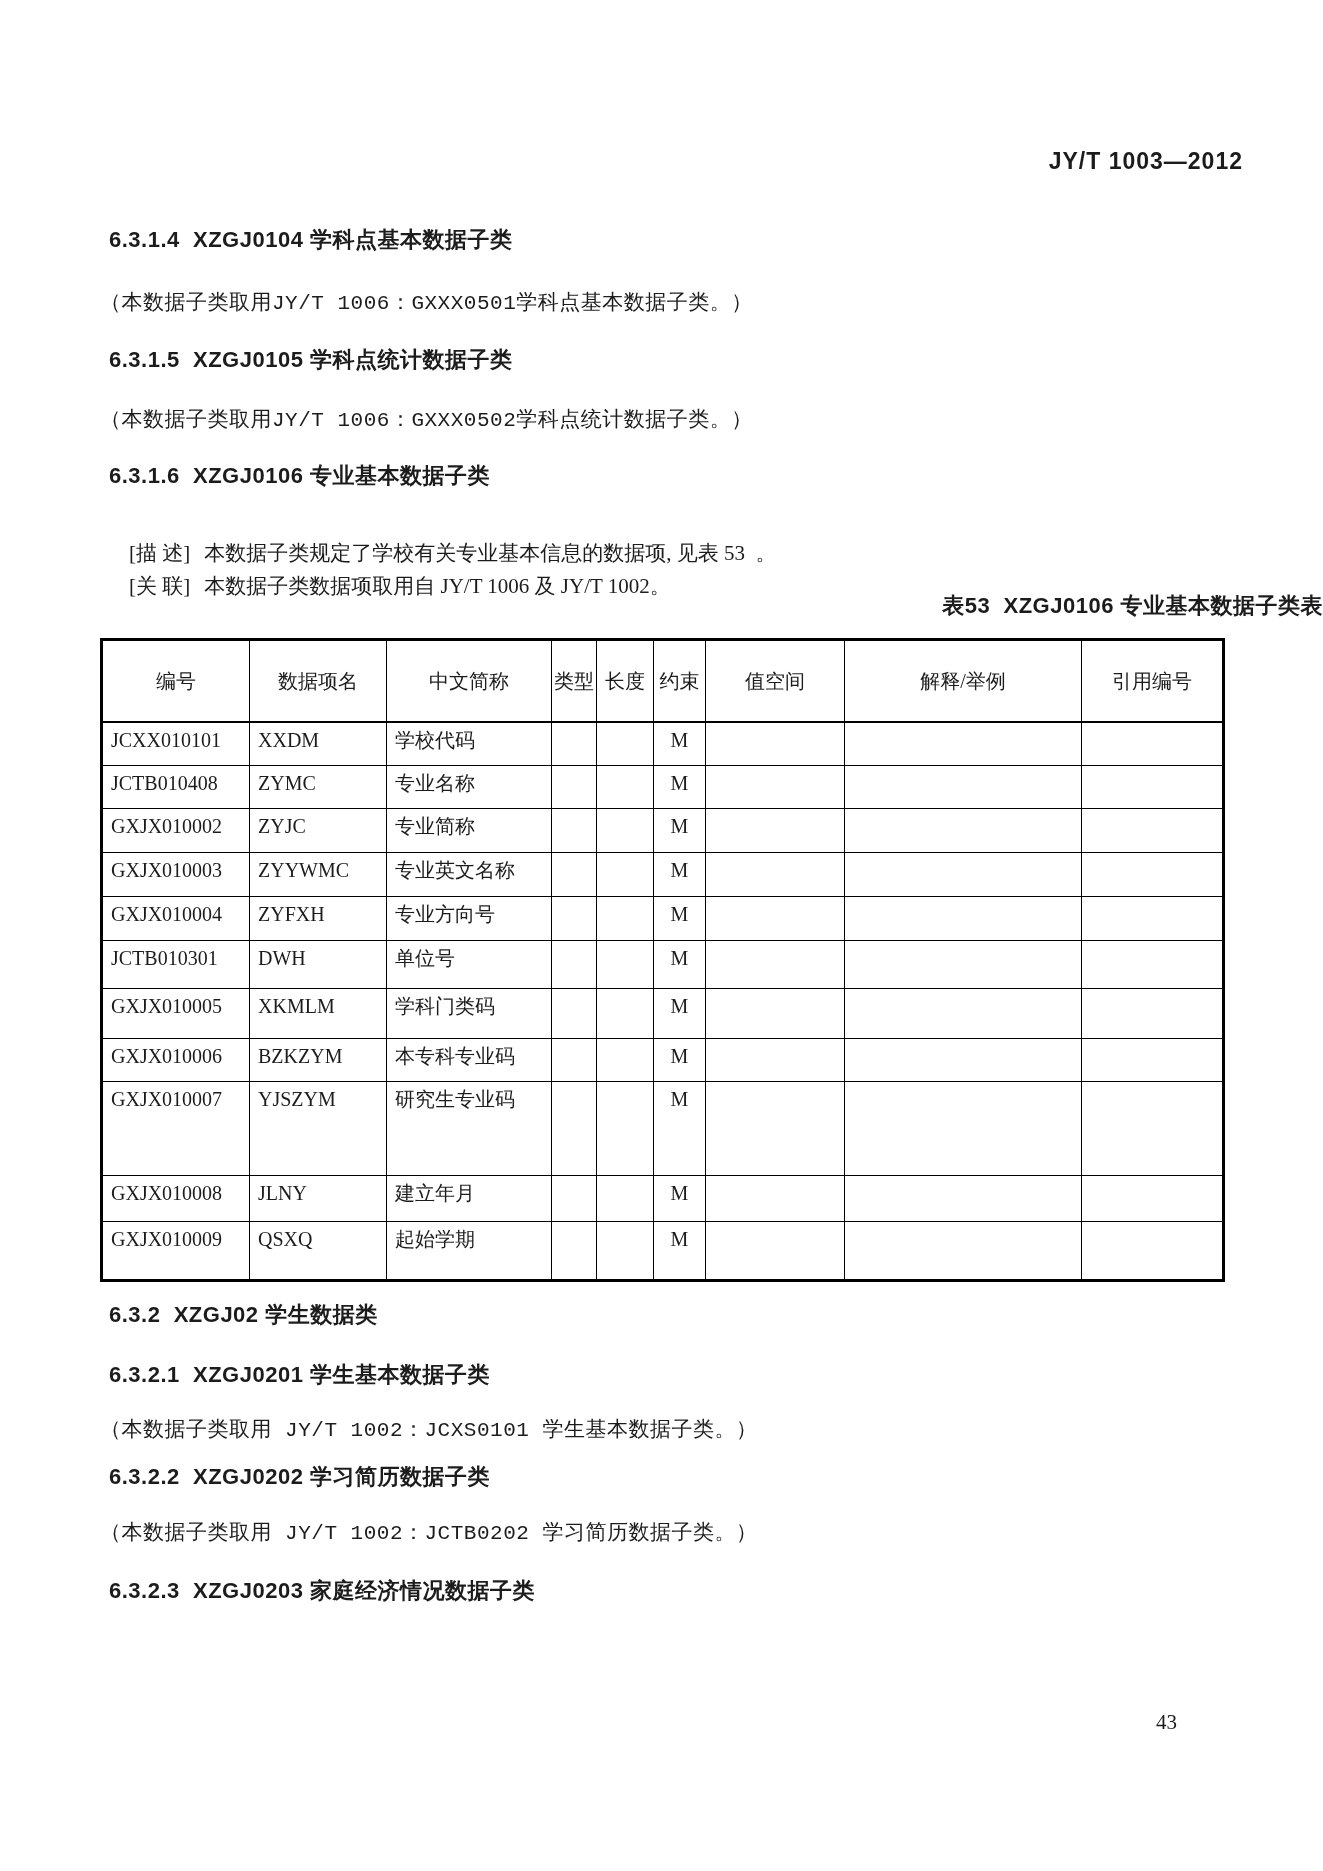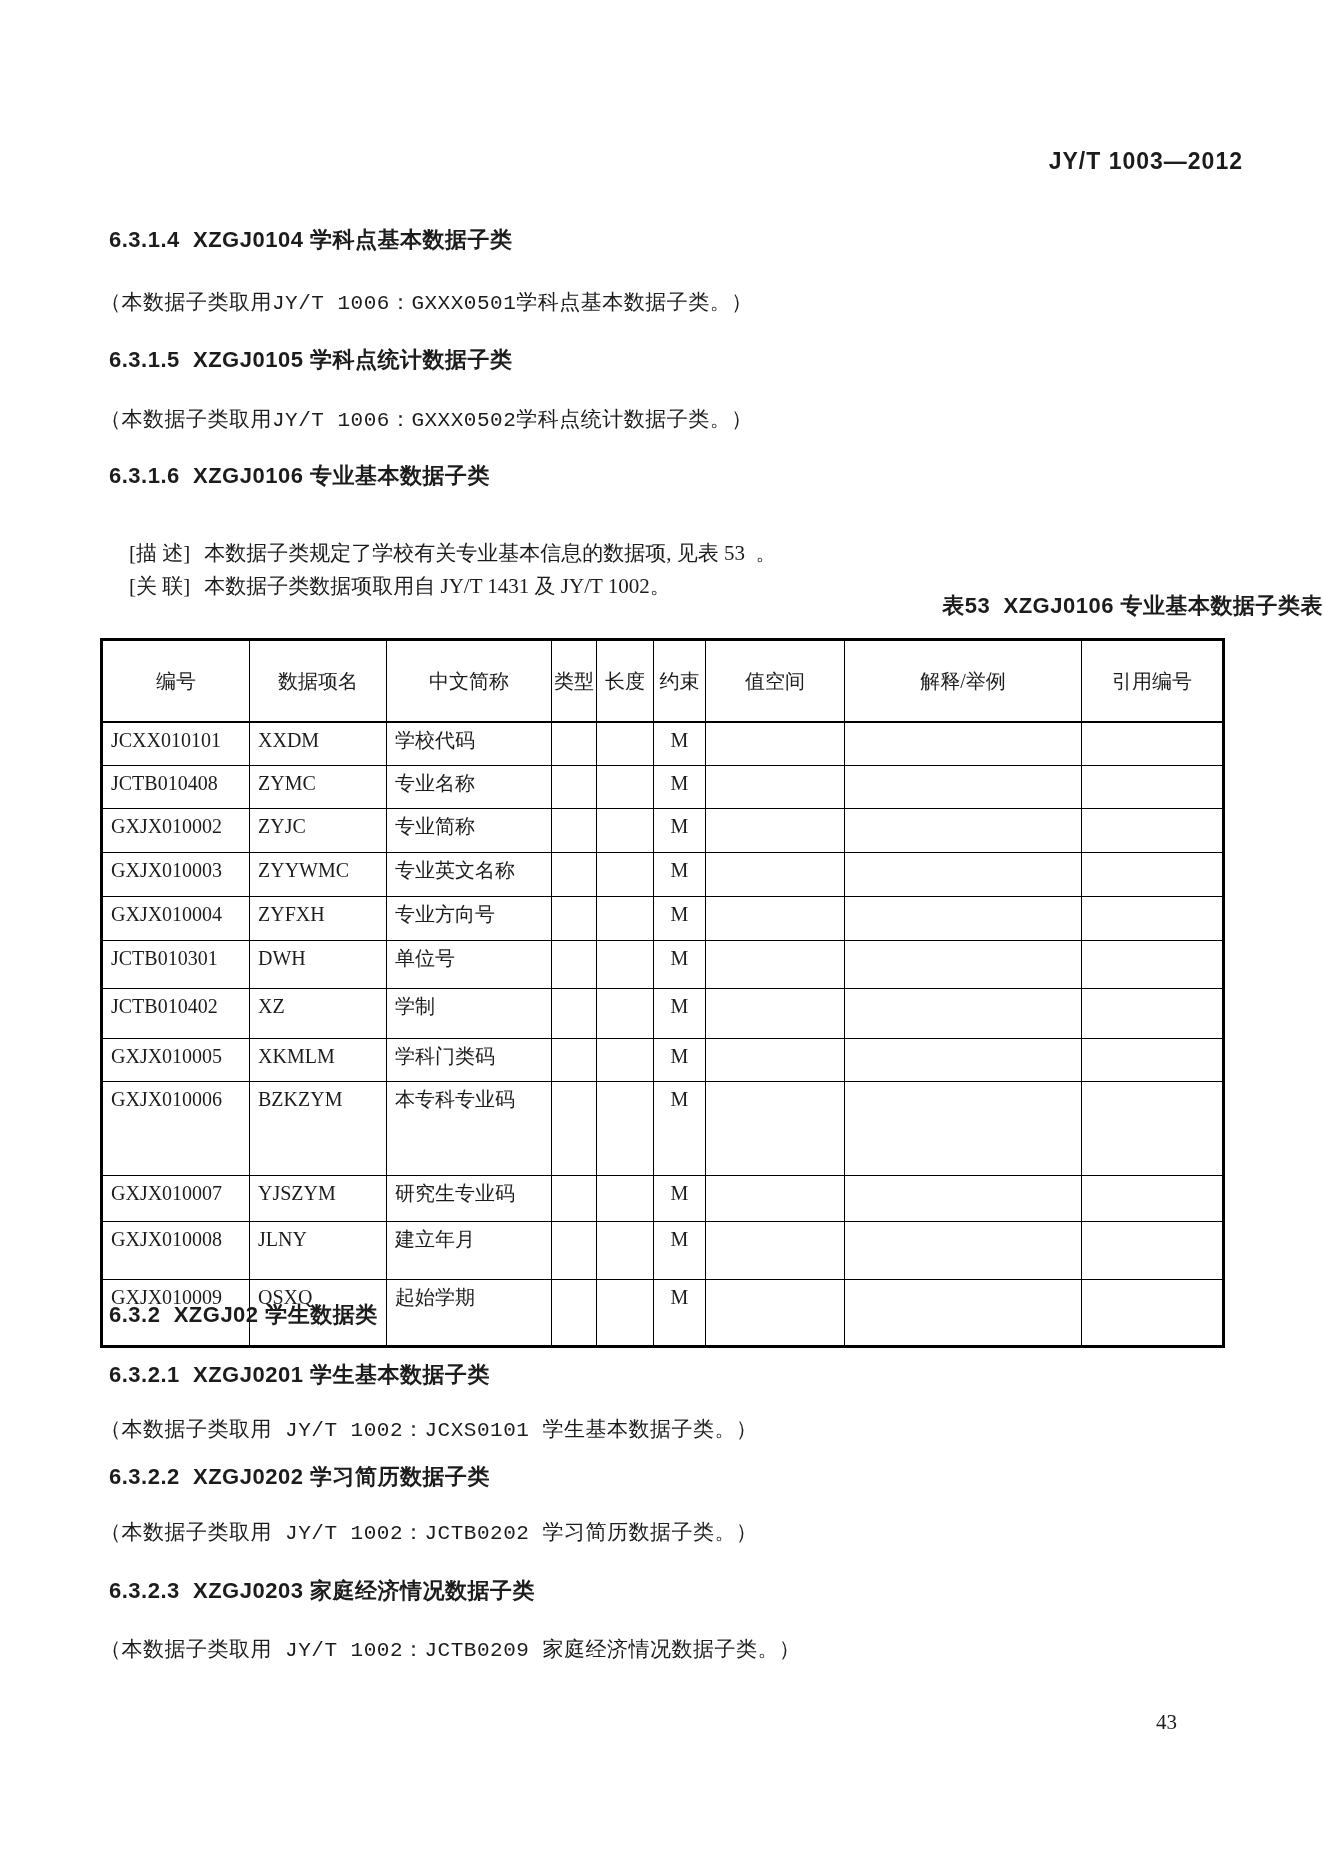--- a/index.html
+++ b/index.html
@@ -85,21 +85,21 @@
 
   <div class="abs heading" style="top:345px">6.3.1.5  XZGJ0105 学科点统计数据子类</div>
   <div class="abs para" style="top:405px">（本数据子类取用JY/T 1006：GXXX0502学科点统计数据子类。）</div>
 
   <div class="abs heading" style="top:461px">6.3.1.6  XZGJ0106 专业基本数据子类</div>
 
   <div class="abs kvline" style="top:514px">
     <span class="kvlabel">[描 述]</span><span>本数据子类规定了学校有关专业基本信息的数据项, 见表 53  。</span>
   </div>
   <div class="abs kvline" style="top:547px">
-    <span class="kvlabel">[关 联]</span><span>本数据子类数据项取用自 JY/T 1431 及 JY/T 1002。</span>
+    <span class="kvlabel">[关 联]</span><span>本数据子类数据项取用自 JY/T 1006 及 JY/T 1002。</span>
   </div>
 
   <div class="abs caption" style="top:591px">表53  XZGJ0106 专业基本数据子类表</div>
 
   <table class="t53">
     <colgroup>
         <col style="width: 148px;">
         <col style="width: 137px;">
         <col style="width: 165px;">
         <col style="width: 45px;">
@@ -183,31 +183,20 @@
           <td>DWH</td>
           <td>单位号</td>
           <td></td>
           <td></td>
           <td class="c-center">M</td>
           <td></td>
           <td></td>
           <td></td>
         </tr>
         <tr>
-          <td>JCTB010402</td>
-          <td>XZ</td>
-          <td>学制</td>
-          <td></td>
-          <td></td>
-          <td class="c-center">M</td>
-          <td></td>
-          <td></td>
-          <td></td>
-        </tr>
-        <tr>
           <td>GXJX010005</td>
           <td>XKMLM</td>
           <td>学科门类码</td>
           <td></td>
           <td></td>
           <td class="c-center">M</td>
           <td></td>
           <td></td>
           <td></td>
         </tr>
@@ -260,17 +249,16 @@
 
   <div class="abs heading" style="top:1300px">6.3.2  XZGJ02 学生数据类</div>
 
   <div class="abs heading" style="top:1360px">6.3.2.1  XZGJ0201 学生基本数据子类</div>
   <div class="abs para" style="top:1415px">（本数据子类取用 JY/T 1002：JCXS0101 学生基本数据子类。）</div>
 
   <div class="abs heading" style="top:1462px">6.3.2.2  XZGJ0202 学习简历数据子类</div>
   <div class="abs para" style="top:1518px">（本数据子类取用 JY/T 1002：JCTB0202 学习简历数据子类。）</div>
 
   <div class="abs heading" style="top:1576px">6.3.2.3  XZGJ0203 家庭经济情况数据子类</div>
-  <div class="abs para" style="top:1635px">（本数据子类取用 JY/T 1002：JCTB0209 家庭经济情况数据子类。）</div>
 
   <div class="abs pagenum">43</div>
 
 </div>
 
 </body></html>

